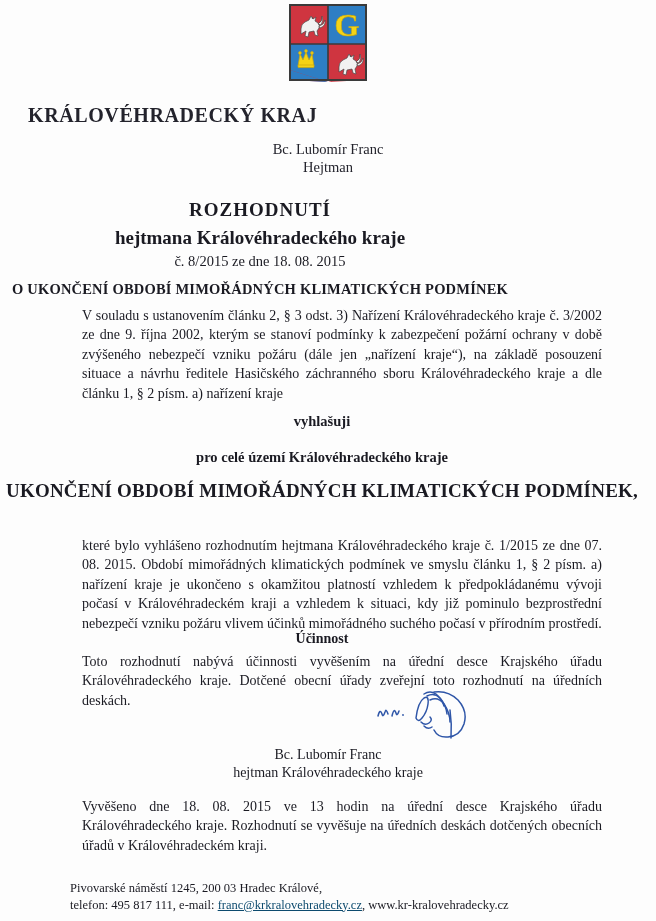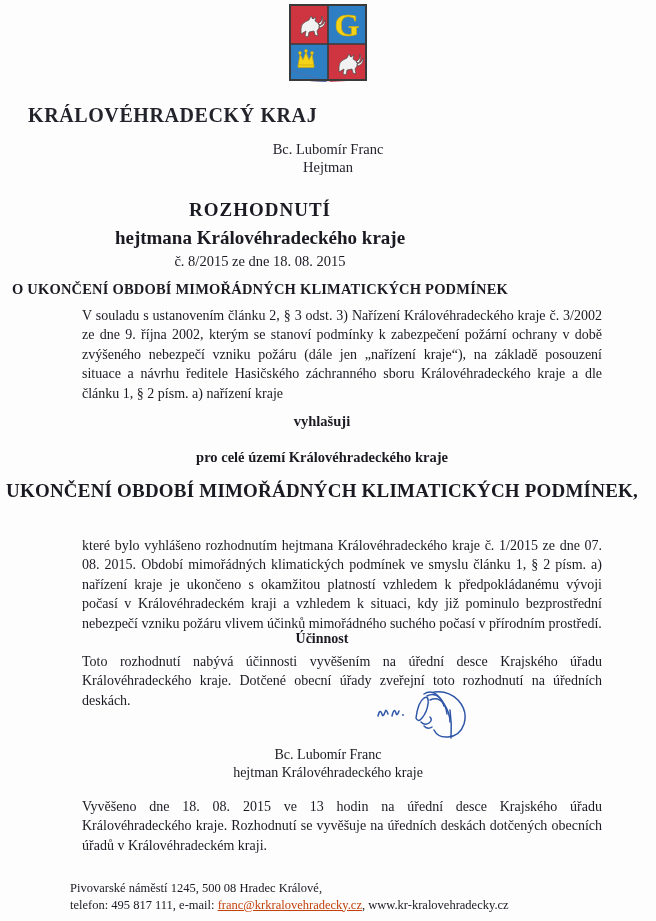--- a/index.html
+++ b/index.html
@@ -151,21 +151,21 @@
   .footer {
     position: absolute;
     left: 70px;
     top: 880px;
     width: 540px;
     font-size: 12.5px;
     line-height: 16.5px;
   }
   .footer a,
   .footer .maillink {
-    color: #c2410c;
+    color: #0c4a6e;
     text-decoration: underline;
   }
 </style>
 </head>
 <body>
 
 <div class="page">
 
   <div class="crest-wrap">
     <span class="crest">
@@ -260,19 +260,19 @@
     </span>
     <div class="sig-names">
       <div>Bc. Lubomír Franc</div>
       <div>hejtman Královéhradeckého kraje</div>
     </div>
   </div>
 
   <div class="body-block" id="para-posted">Vyvěšeno dne 18. 08. 2015 ve 13 hodin na úřední desce Krajského úřadu Královéhradeckého kraje. Rozhodnutí se vyvěšuje na úředních deskách dotčených obecních úřadů v Královéhradeckém kraji.</div>
 
   <div class="footer">
-    <div>Pivovarské náměstí 1245, 500 08 Hradec Králové,</div>
+    <div>Pivovarské náměstí 1245, 200 03 Hradec Králové,</div>
     <div>
       <span>telefon: 495 817 111, e-mail: </span><span class="maillink">franc@krkralovehradecky.cz</span><span>, </span><span>www.kr-kralovehradecky.cz</span>
     </div>
   </div>
 
 </div>
 
 </body></html>

